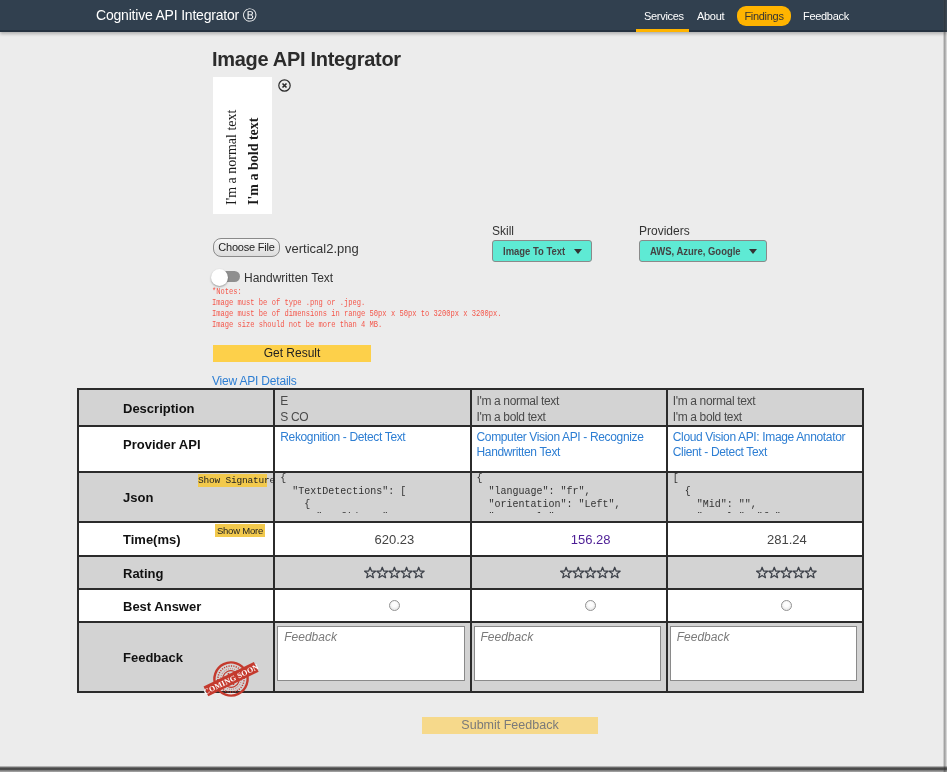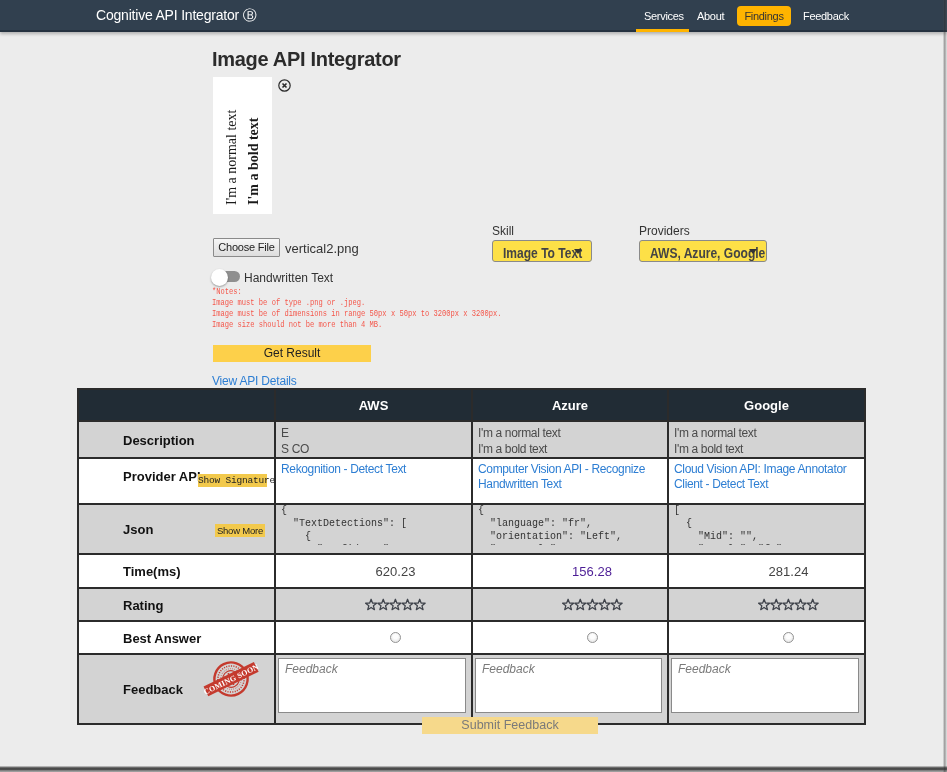--- a/index.html
+++ b/index.html
@@ -3,29 +3,29 @@
 <meta charset="utf-8">
 <style>
   * { box-sizing: border-box; margin: 0; padding: 0; }
   html,body { width: 947px; height: 772px; overflow: hidden; }
   body { font-family: "Liberation Sans", sans-serif; background: #ececec; position: relative; }
   .abs { position: absolute; }
   .navbar { position: absolute; top:0; left:0; width:947px; height:32px; background:#31404f; border-bottom:2px solid #253240; box-shadow:0 2px 3px rgba(0,0,0,0.25); }
   .brand { position:absolute; left:96px; top:7px; color:#fff; font-size:14px; letter-spacing:-0.2px; }
   .nav-link { position:absolute; color:#fff; font-size:11px; letter-spacing:-0.3px; top:10px; }
   .underline { position:absolute; left:636px; top:29px; width:53px; height:3px; background:#ffb400; }
-  .findings { position:absolute; left:737px; top:6px; width:54px; height:20px; background:#ffb400; color:#333; border-radius:4px; font-size:11px; letter-spacing:-0.3px; text-align:center; line-height:20px; }
+  .findings { position:absolute; left:737px; top:6px; width:54px; height:20px; background:#ffb400; color:#333; border-radius:9px; font-size:11px; letter-spacing:-0.3px; text-align:center; line-height:20px; }
   h1 { position:absolute; left:212px; top:48px; font-size:20px; color:#2b2b2b; font-weight:700; letter-spacing:-0.3px; }
   .imgbox { position:absolute; left:213px; top:77px; width:59px; height:137px; background:#fff; }
   .vtext { position:absolute; transform: rotate(-90deg); transform-origin:0 0; font-family:"Liberation Serif", serif; white-space:nowrap; color:#1a1a1a; }
   .label { position:absolute; font-size:12px; color:#333; }
-  .dropdown { position:absolute; background:#fde047; border:1px solid #8a8a8a; border-radius:3px; font-size:14px; font-weight:bold; color:#444; white-space:nowrap; }
+  .dropdown { position:absolute; background:#5eead4; border:1px solid #8a8a8a; border-radius:3px; font-size:11px; font-weight:bold; color:#444; white-space:nowrap; }
   .ddtext { display:inline-block; transform:scaleX(0.86); transform-origin:0 50%; }
   .dd-caret { position:absolute; right:9px; top:8px; width:0; height:0; border-left:4px solid transparent; border-right:4px solid transparent; border-top:5px solid #333; }
-  .choosefile { position:absolute; left:213px; top:238px; width:67px; height:19px; border:1px solid #8a8a8a; background:linear-gradient(#f6f6f6,#dddddd); font-size:11px; letter-spacing:-0.2px; color:#222; border-radius:1px; text-align:center; line-height:17px; }
+  .choosefile { position:absolute; left:213px; top:238px; width:67px; height:19px; border:1px solid #8a8a8a; background:linear-gradient(#f6f6f6,#dddddd); font-size:11px; letter-spacing:-0.2px; color:#222; border-radius:8px; text-align:center; line-height:17px; }
   .filename { position:absolute; left:285px; top:241px; font-size:13px; color:#333; }
   .track { position:absolute; left:218px; top:271px; width:22px; height:11px; background:#8f8f8f; border-radius:6px; }
   .knob { position:absolute; left:211px; top:269px; width:17px; height:17px; background:#fff; border-radius:50%; box-shadow:0 1px 2px rgba(0,0,0,0.35); }
   .toggle-label { position:absolute; left:244px; top:271px; font-size:12px; color:#333; }
   .notes { position:absolute; left:212px; top:287px; font-family:"Liberation Mono", monospace; font-size:8.5px; color:#f4574b; line-height:11px; transform:scaleX(0.835); transform-origin:0 0; white-space:nowrap; }
   .getresult { position:absolute; left:213px; top:345px; width:158px; height:17px; background:#fdd04a; color:#222; font-size:12px; text-align:center; line-height:17px; }
   .apilink { position:absolute; left:212px; top:374px; font-size:12px; letter-spacing:-0.2px; color:#2d7ed3; }
   table.res { position:absolute; left:77px; top:388px; width:787px; border-collapse:collapse; table-layout:fixed; }
   table.res td, table.res th { border:2px solid #2b2b2b; vertical-align:middle; overflow:hidden; }
   table.res td { background:#fff;padding-left:44px; }
@@ -74,26 +74,20 @@
   <div class="filename">vertical2.png</div>
   <div class="track"></div>
 <div class="knob"></div>
   <div class="toggle-label">Handwritten Text</div>
   <div class="notes">*Notes:<br>Image must be of type .png or .jpeg.<br>Image must be of dimensions in range 50px x 50px to 3200px x 3200px.<br>Image size should not be more than 4 MB.</div>
   <div class="getresult">Get Result</div>
   <div class="apilink">View API Details</div>
 
   <table class="res">
     <tbody>
-      <tr style="height:32px;">
-      <th class="h" style="width:197px;"></th>
-      <th class="h" style="width:197px;">AWS</th>
-      <th class="h" style="width:196px;">Azure</th>
-      <th class="h" style="width:197px;">Google</th>
-    </tr>
     <tr class="gray" style="height:37px;">
       <td class="lab"><span class="rowlabel">Description</span></td>
       <td class="val">E<br>S CO</td>
       <td class="val">I'm a normal text<br>I'm a bold text</td>
       <td class="val">I'm a normal text<br>I'm a bold text</td>
     </tr>
     <tr style="height:46px;">
       <td class="lab" style="vertical-align:top; padding-top:8px;"><span class="rowlabel">Provider API</span></td>
       <td class="val valp"><a class="blue">Rekognition - Detect Text</a></td>
       <td class="val valp"><a class="blue">Computer Vision API - Recognize<br>Handwritten Text</a></td>

